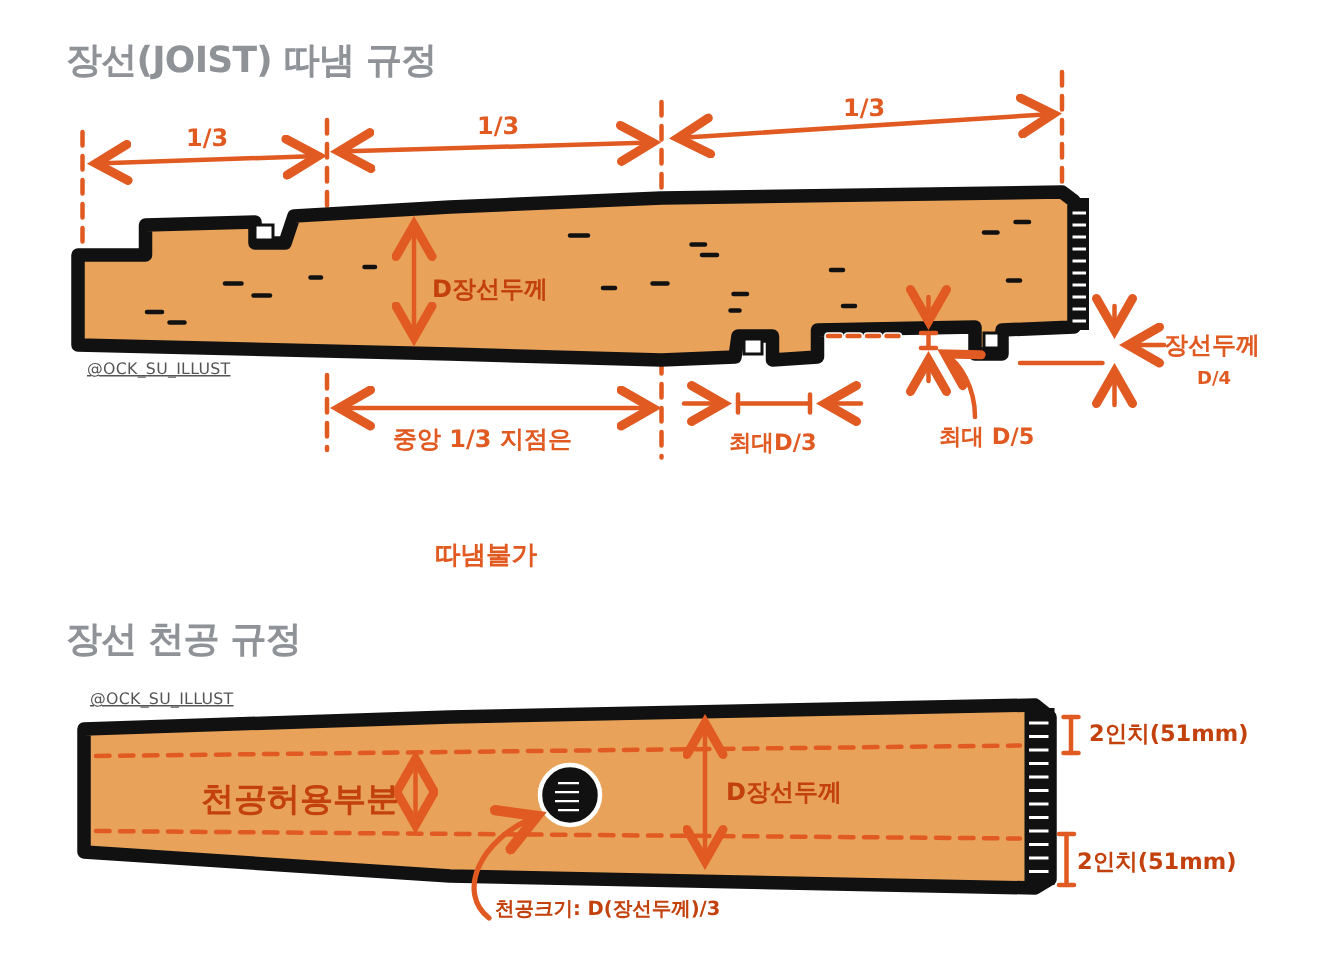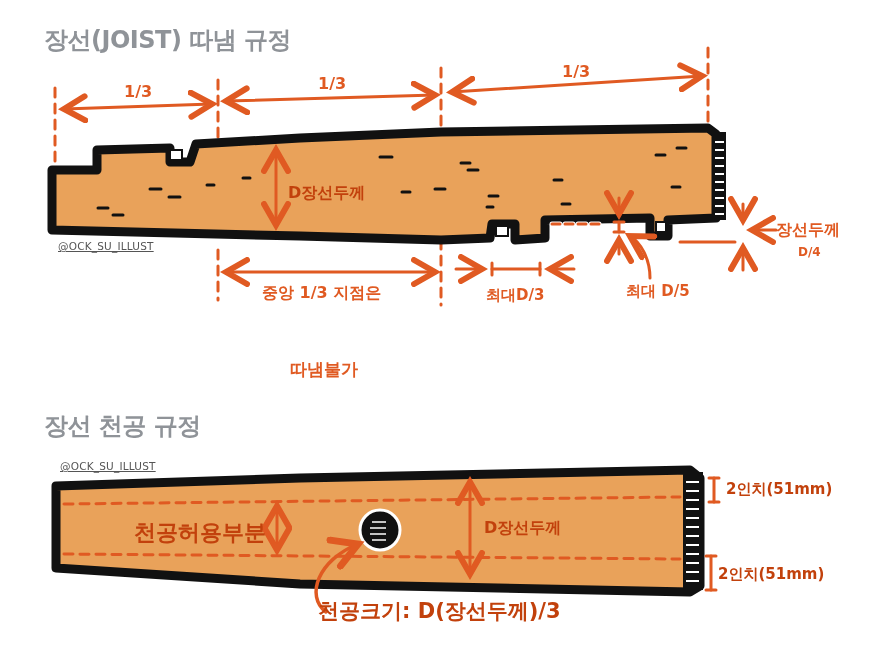--- a/index.html
+++ b/index.html
@@ -164,13 +164,13 @@
 <div class="ann" style="left:626px; top:282px; font-size:15px;">최대 D/5</div>
 <div class="ann" style="left:776px; top:220px; font-size:16px;">장선두께</div>
 <div class="ann" style="left:798px; top:245px; font-size:12px;">D/4</div>
 
 <div class="section-title" style="left:44px; top:410px;">장선 천공 규정</div>
 <div class="credit" style="left:60px; top:460px;">@OCK_SU_ILLUST</div>
 <div class="lab" style="left:134px; top:518px; font-size:22px;">천공허용부분</div>
 <div class="lab" style="left:484px; top:518px; font-size:16px;">D장선두께</div>
 <div class="lab" style="left:726px; top:480px; font-size:15px;">2인치(51mm)</div>
 <div class="lab" style="left:718px; top:565px; font-size:15px;">2인치(51mm)</div>
-<div class="lab" style="left:318px; top:597px; font-size:21px;">천공크기: D(장선두께)/3</div>
+<div class="lab" style="left:330px; top:597px; font-size:13px;">천공크기: D(장선두께)/3</div>
 
 </body></html>

